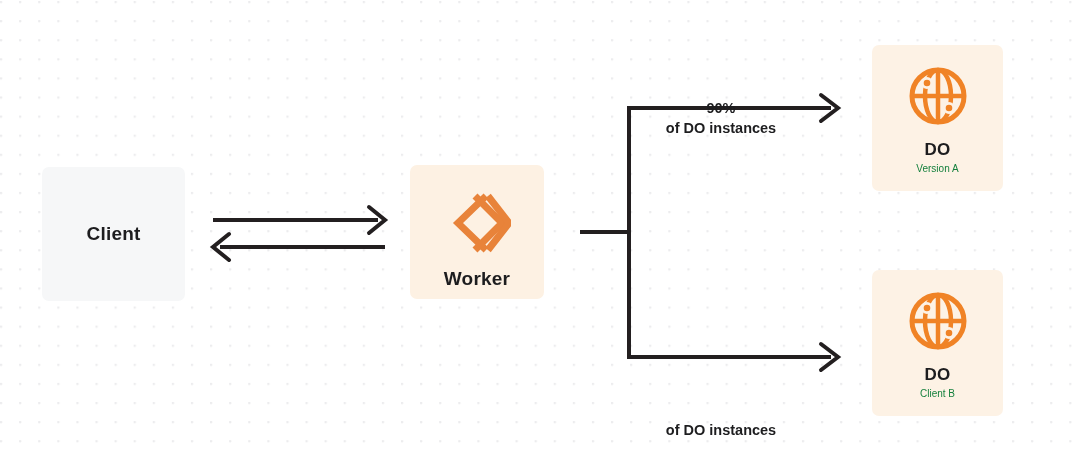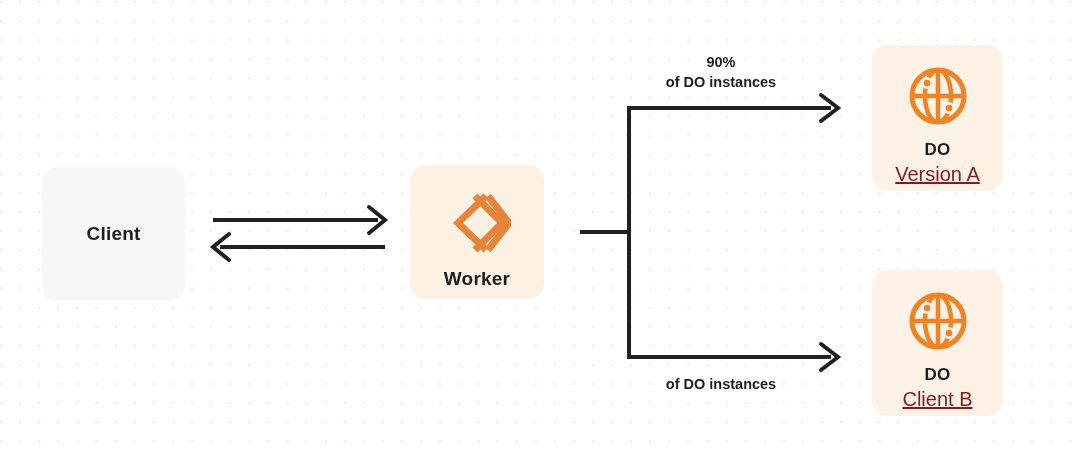--- a/index.html
+++ b/index.html
@@ -19,21 +19,21 @@
     height: 452px;
     background-color: #ffffff;
     background-image: radial-gradient(circle at 1px 1px, #ececee 1.15px, rgba(255,255,255,0) 1.6px);
     background-size: 19.1px 19.1px;
     background-position: 0px 1px;
   }
 
   .node {
     position: absolute;
     box-sizing: border-box;
-    border-radius: 15px;
+    border-radius: 7px;
     display: flex;
     flex-direction: column;
     align-items: center;
     justify-content: center;
   }
 
   
   #client-node {
     left: 42px;
     top: 167px;
@@ -88,25 +88,24 @@
     display: block;
   }
   .do-node .node-title {
     font-size: 17px;
     font-weight: bold;
     color: #1d1d1f;
     margin-top: 14px;
     letter-spacing: 0.2px;
   }
   .do-node .node-sub {
-    font-size: 20px;
+    font-size: 10px;
     font-weight: normal;
-    color: #7f1d1d;
+    color: #15803d;
     margin-top: 3px;
-    text-decoration: underline;
   }
 
   
   #connectors {
     position: absolute;
     left: 0;
     top: 0;
     width: 1072px;
     height: 452px;
     pointer-events: none;
@@ -114,20 +113,21 @@
 
   
   .edge-label {
     position: absolute;
     text-align: center;
     font-size: 14.5px;
     font-weight: bold;
     color: #1d1d1f;
     line-height: 20px;
     white-space: nowrap;
+    margin-top: 46px;
   }
   #label-top {
     left: 627px;
     top: 52px;
     width: 188px;
   }
   #label-bottom {
     left: 627px;
     top: 374px;
     width: 188px;

